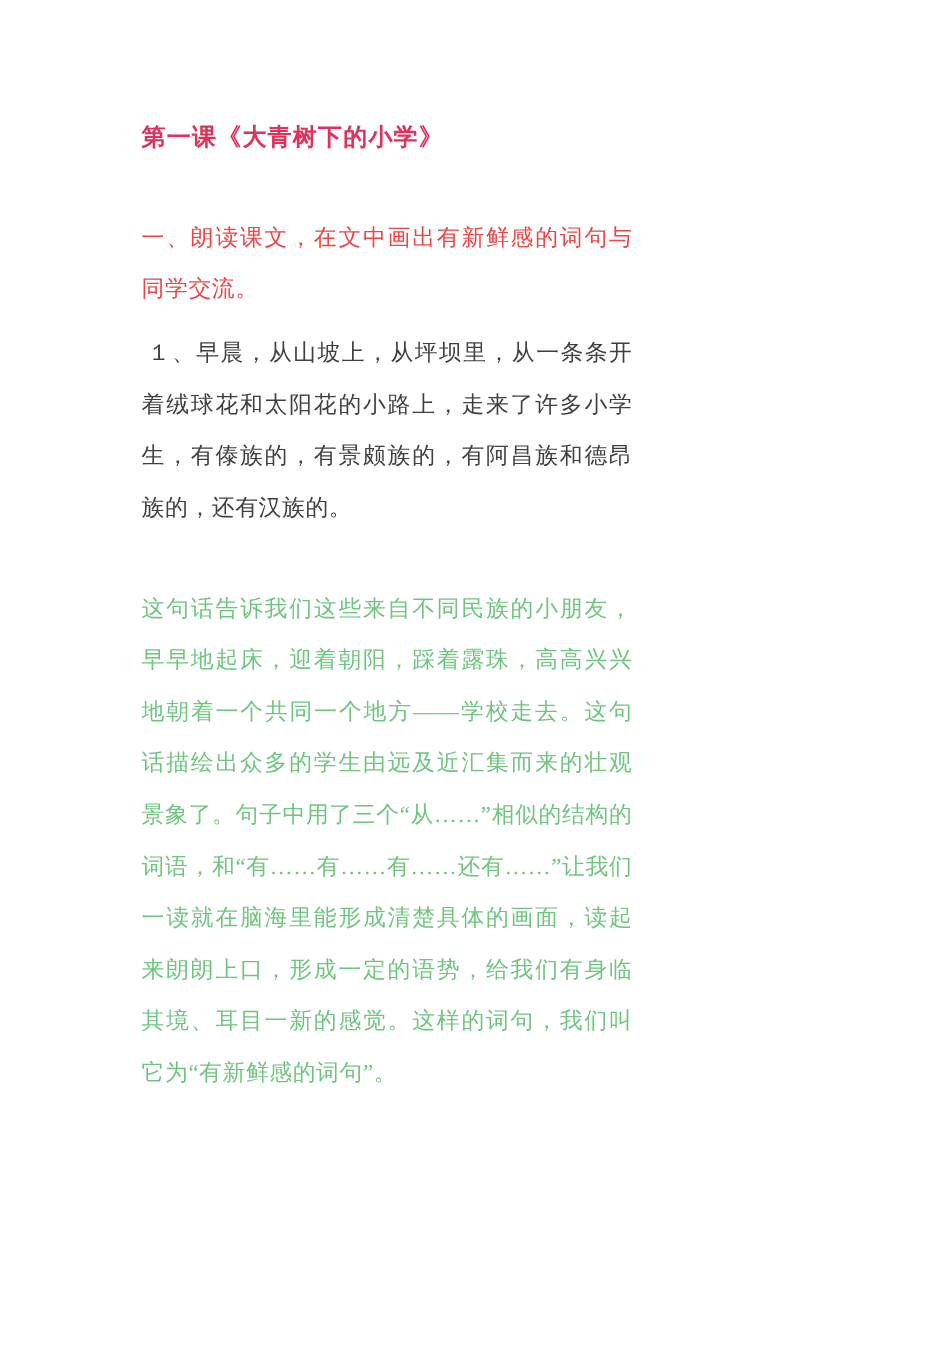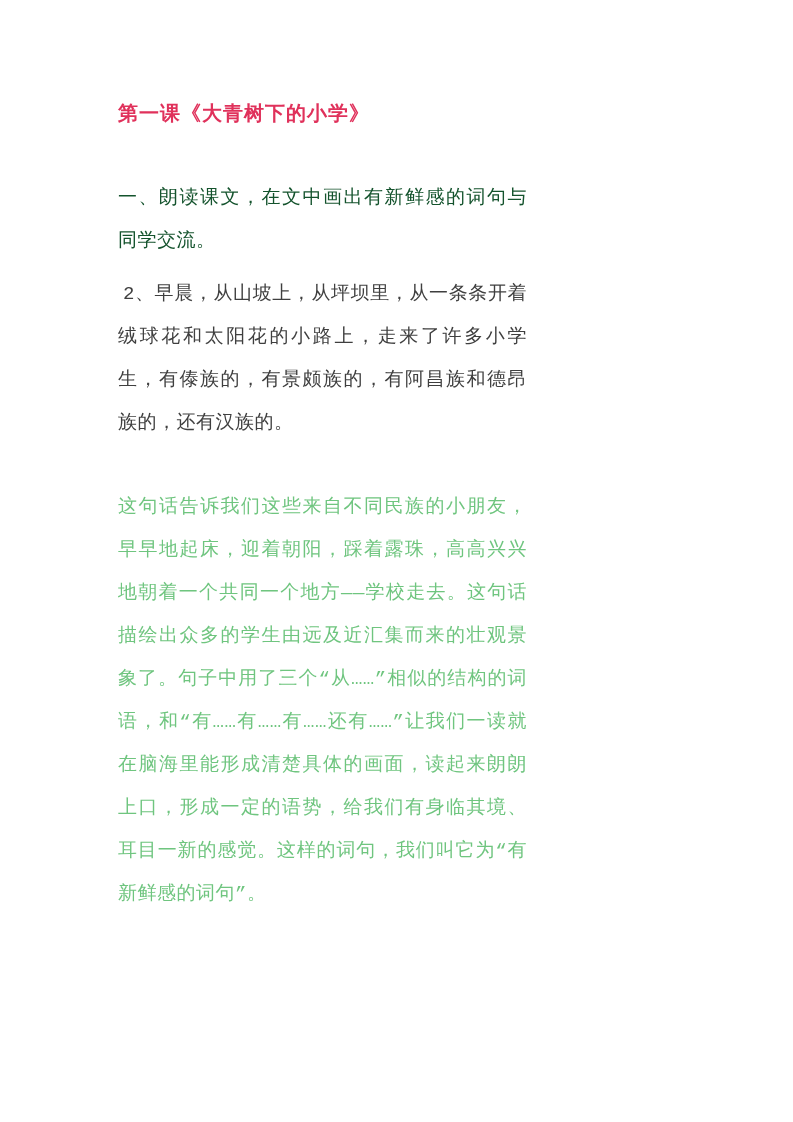--- a/index.html
+++ b/index.html
@@ -6,21 +6,21 @@
     margin: 0;
     padding: 0;
     background: #ffffff;
   }
   .page {
     position: relative;
     width: 642px;
     height: 1122px;
     background: #ffffff;
     overflow: hidden;
-    font-family: Liberation Mono, monospace;
+    font-family: Liberation Serif, serif;
   }
   .content {
     padding: 94px 115px 0 118px;
   }
   .title {
     font-size: 20px;
     font-weight: bold;
     line-height: 42px;
     margin: 0 0 41px 0;
     letter-spacing: 1px;
@@ -40,22 +40,22 @@
   .mb36 { margin-bottom: 36px; }
 </style>
 </head>
 <body>
 
 <div class="page">
   <div class="content">
 
     <h1 class="title" style="color: rgb(224, 49, 91);">第一课《大青树下的小学》</h1>
 
-    <p class="para mb10" style="color: #14532d;">一、朗读课文，在文中画出有新鲜感的词句与同学交流。</p>
+    <p class="para mb10" style="color: #ef4444;">一、朗读课文，在文中画出有新鲜感的词句与同学交流。</p>
 
 
-    <p class="para indent mb41" style="color: rgb(63, 63, 63);">2、早晨，从山坡上，从坪坝里，从一条条开着绒球花和太阳花的小路上，走来了许多小学生，有傣族的，有景颇族的，有阿昌族和德昂族的，还有汉族的。</p>
+    <p class="para indent mb41" style="color: rgb(63, 63, 63);">１、早晨，从山坡上，从坪坝里，从一条条开着绒球花和太阳花的小路上，走来了许多小学生，有傣族的，有景颇族的，有阿昌族和德昂族的，还有汉族的。</p>
 
     <p class="para mb36" style="color: rgb(111, 197, 127);">这句话告诉我们这些来自不同民族的小朋友，早早地起床，迎着朝阳，踩着露珠，高高兴兴地朝着一个共同一个地方——学校走去。这句话描绘出众多的学生由远及近汇集而来的壮观景象了。句子中用了三个“从……”相似的结构的词语，和“有……有……有……还有……”让我们一读就在脑海里能形成清楚具体的画面，读起来朗朗上口，形成一定的语势，给我们有身临其境、耳目一新的感觉。这样的词句，我们叫它为“有新鲜感的词句”。</p>
 
 
   </div>
 </div>
 
 </body></html>

